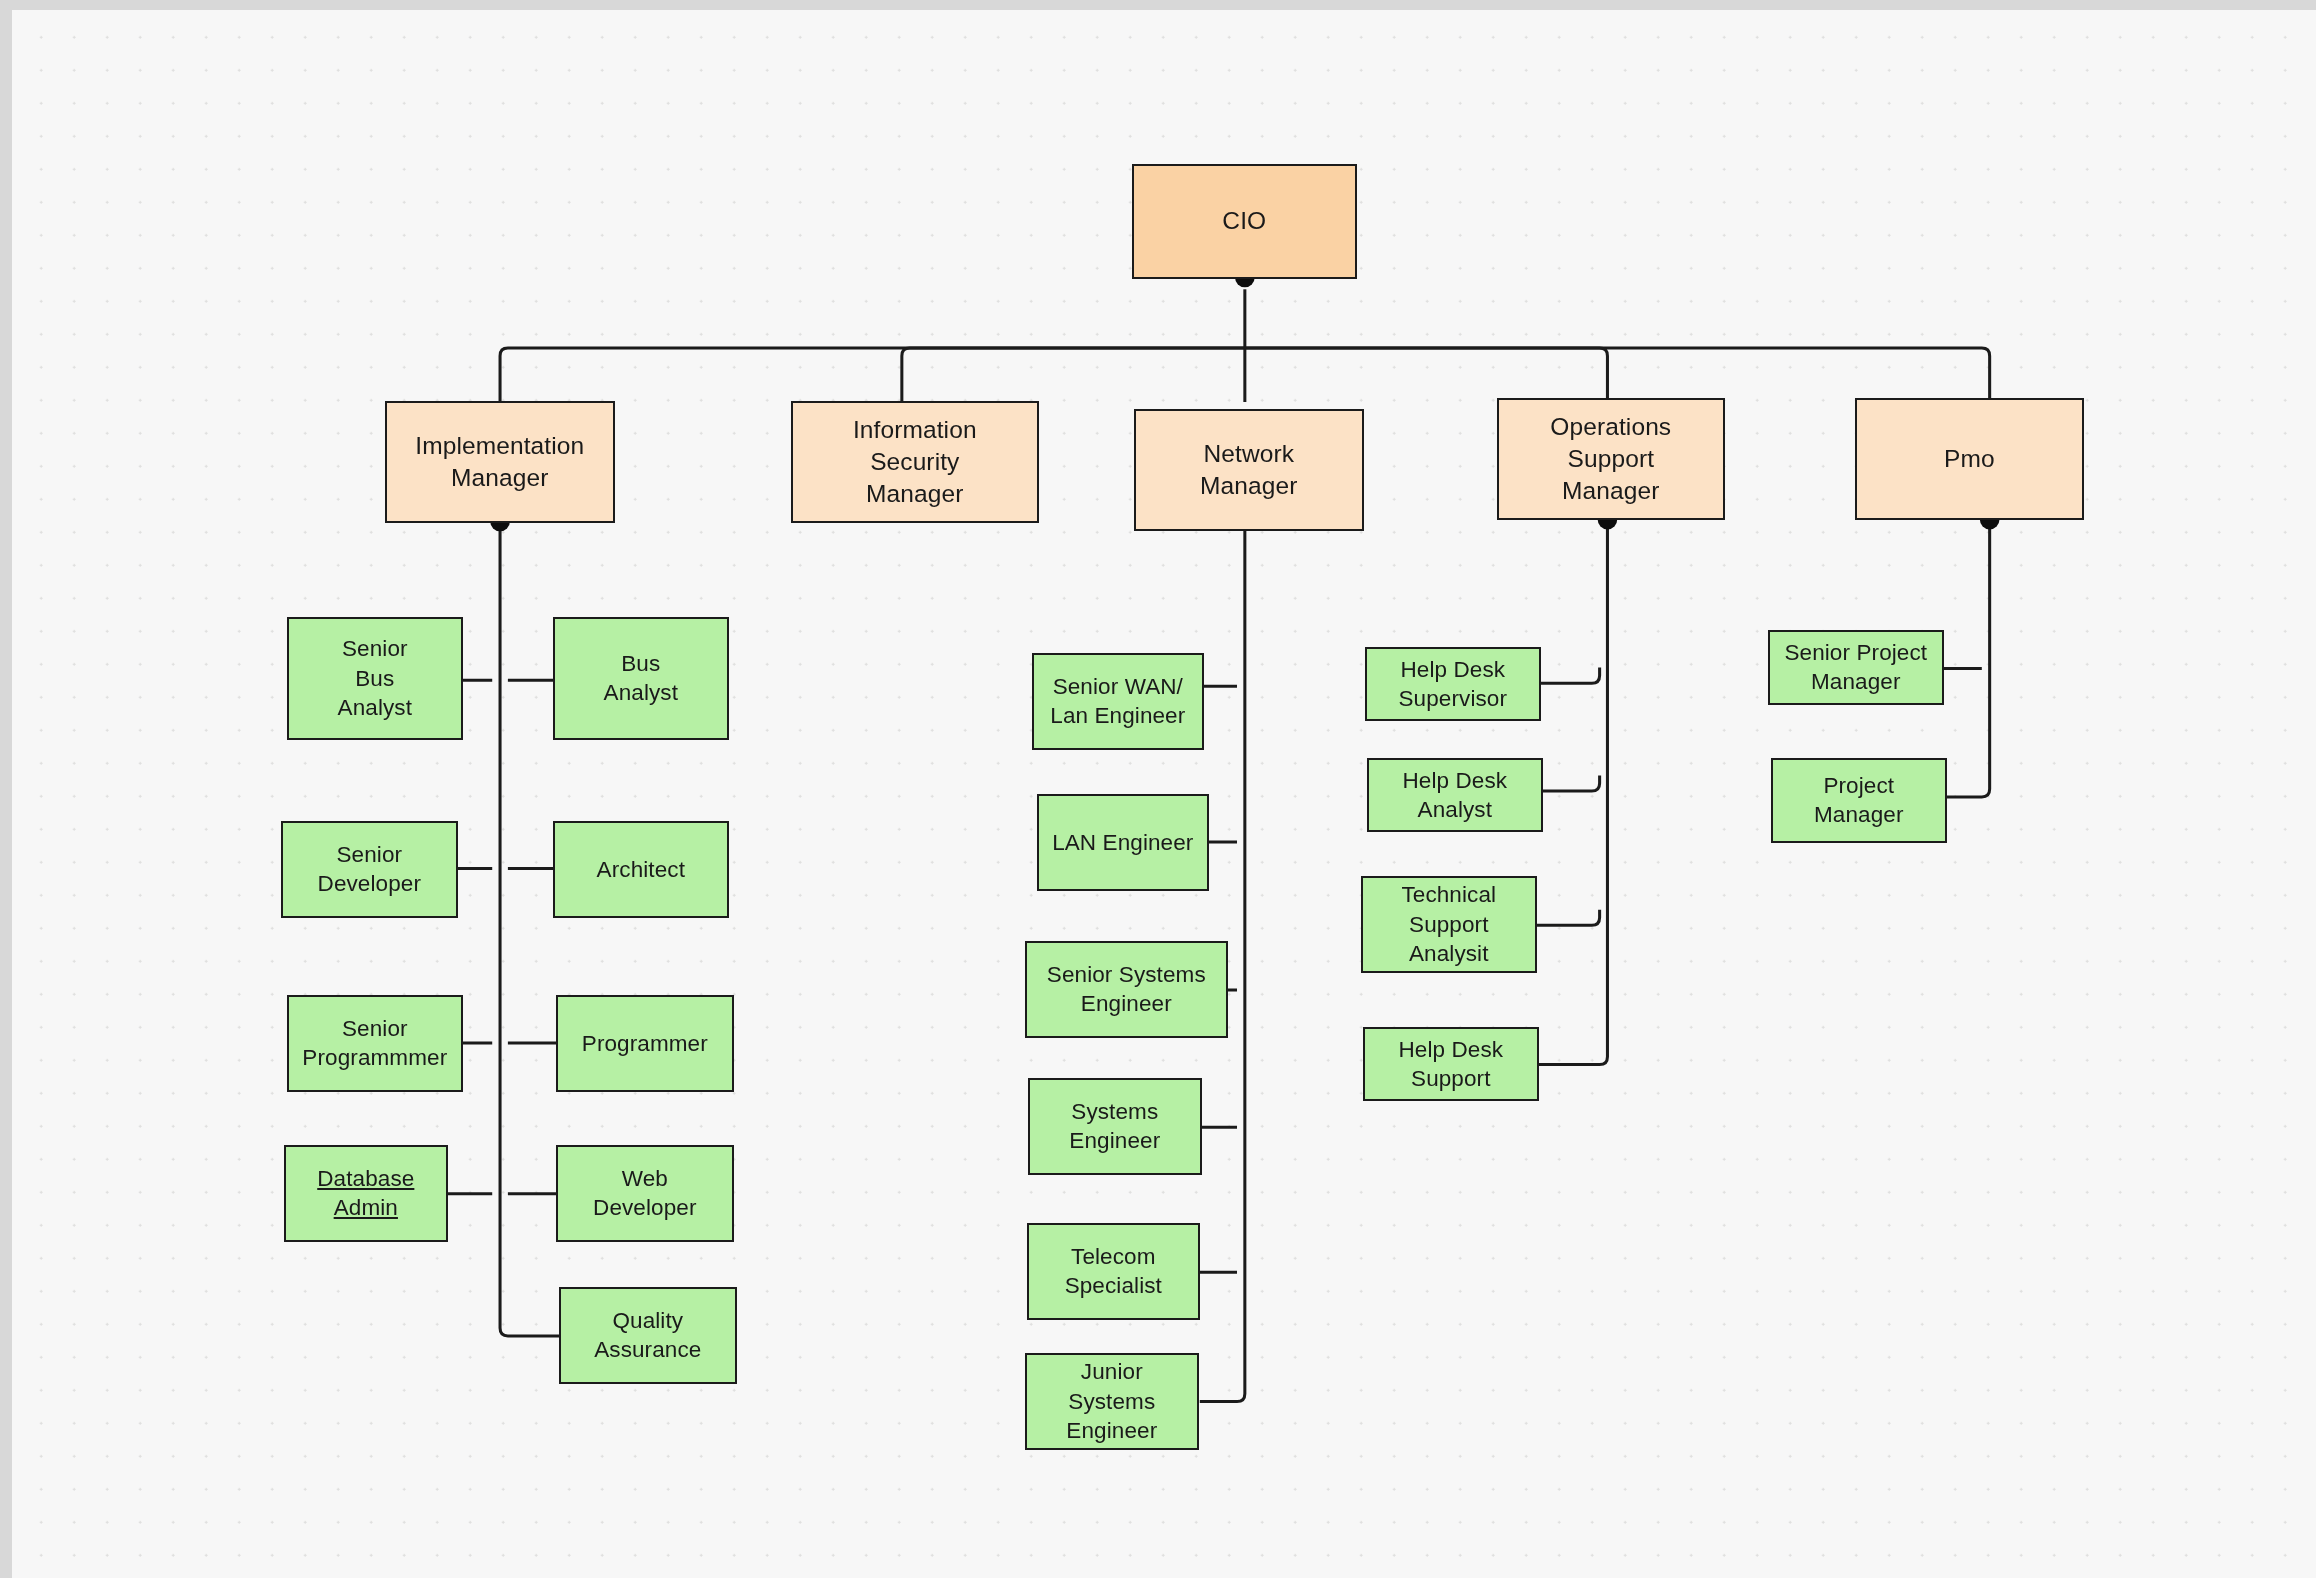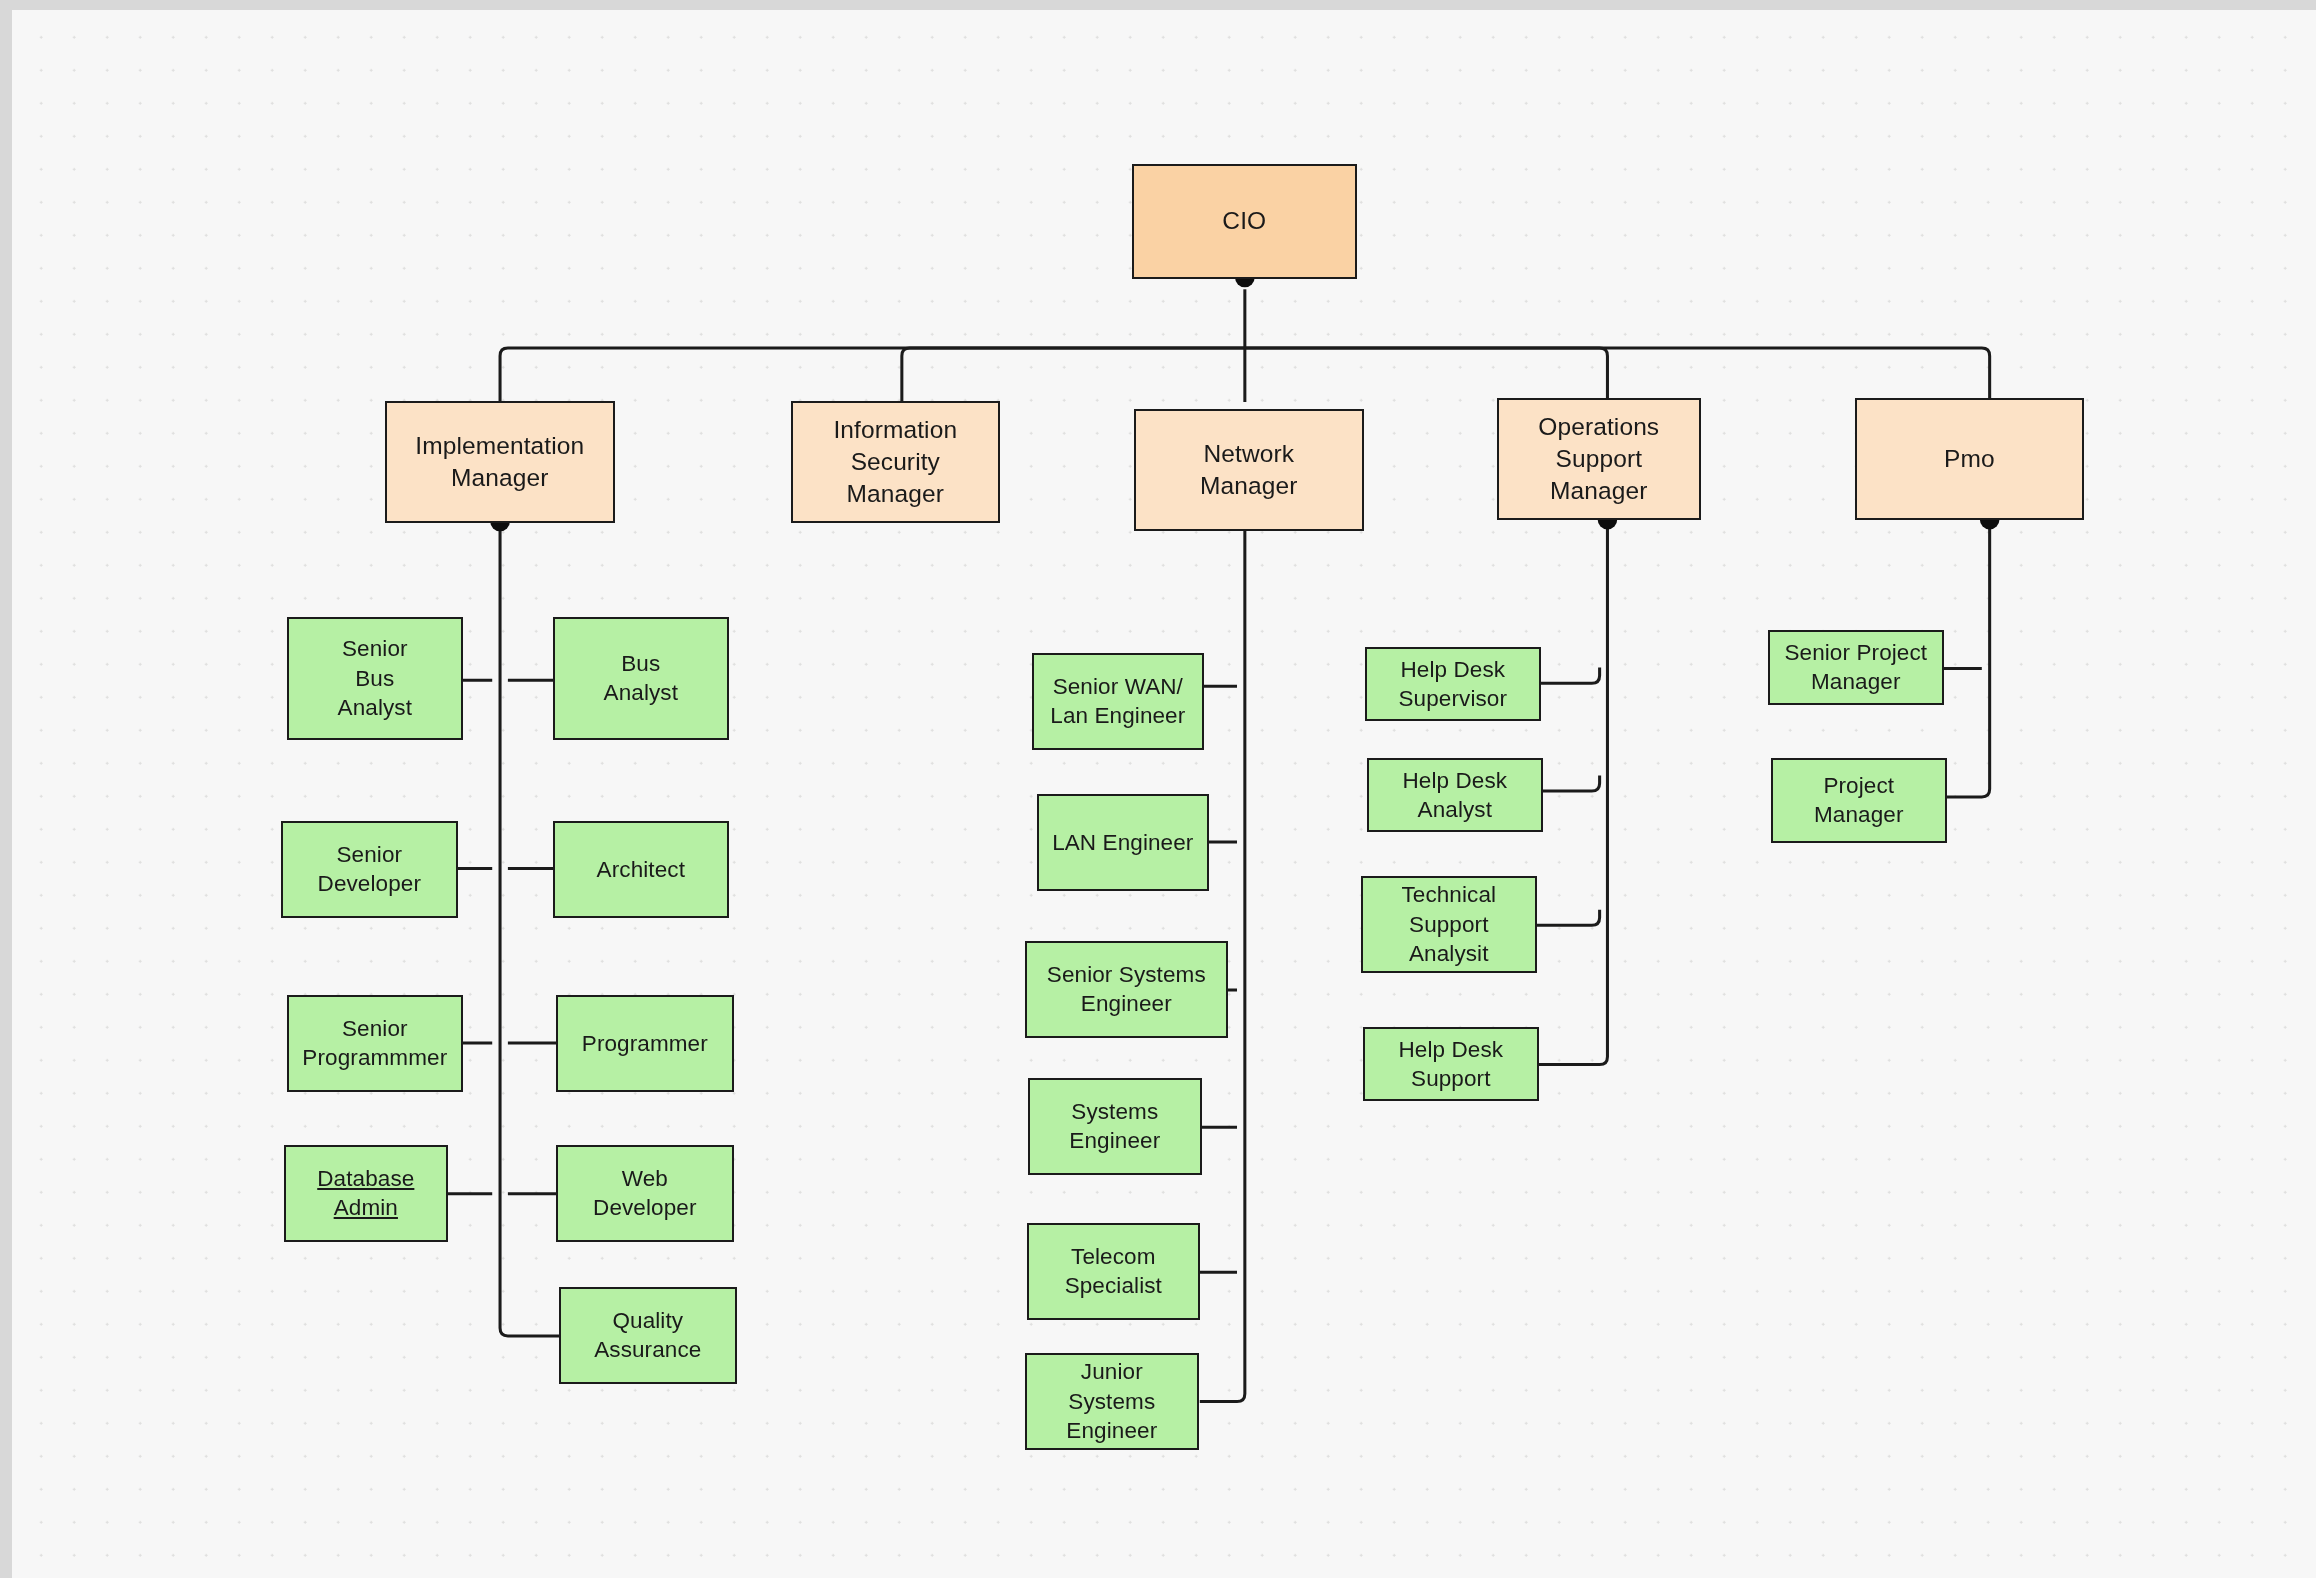--- a/index.html
+++ b/index.html
@@ -116,32 +116,32 @@
 
   <div class="node root" style="left:1120px; top:154px; width:225px; height:115px;">
     <span>CIO</span>
   </div>
 
   <div class="node mgr" style="left:373px; top:391px; width:230px; height:122px;align-items:center;">
     <span>Implementation
 Manager</span>
   </div>
 
-  <div class="node mgr" style="left:779px; top:391px; width:209px; height:122px;">
+  <div class="node mgr" style="left:779px; top:391px; width:248px; height:122px;">
     <span>Information
 Security
 Manager</span>
   </div>
 
   <div class="node mgr" style="left:1122px; top:388px; width:230px; height:122px;margin-top:11px;">
     <span>Network
 Manager</span>
   </div>
 
-  <div class="node mgr" style="left:1485px; top:388px; width:204px; height:122px;">
+  <div class="node mgr" style="left:1485px; top:388px; width:228px; height:122px;">
     <span>Operations
 Support
 Manager</span>
   </div>
 
   <div class="node mgr" style="left:1843px; top:388px; width:229px; height:122px;">
     <span>Pmo</span>
   </div>
 
   <div class="node leaf" style="left:275px; top:607px; width:176px; height:123px;">

